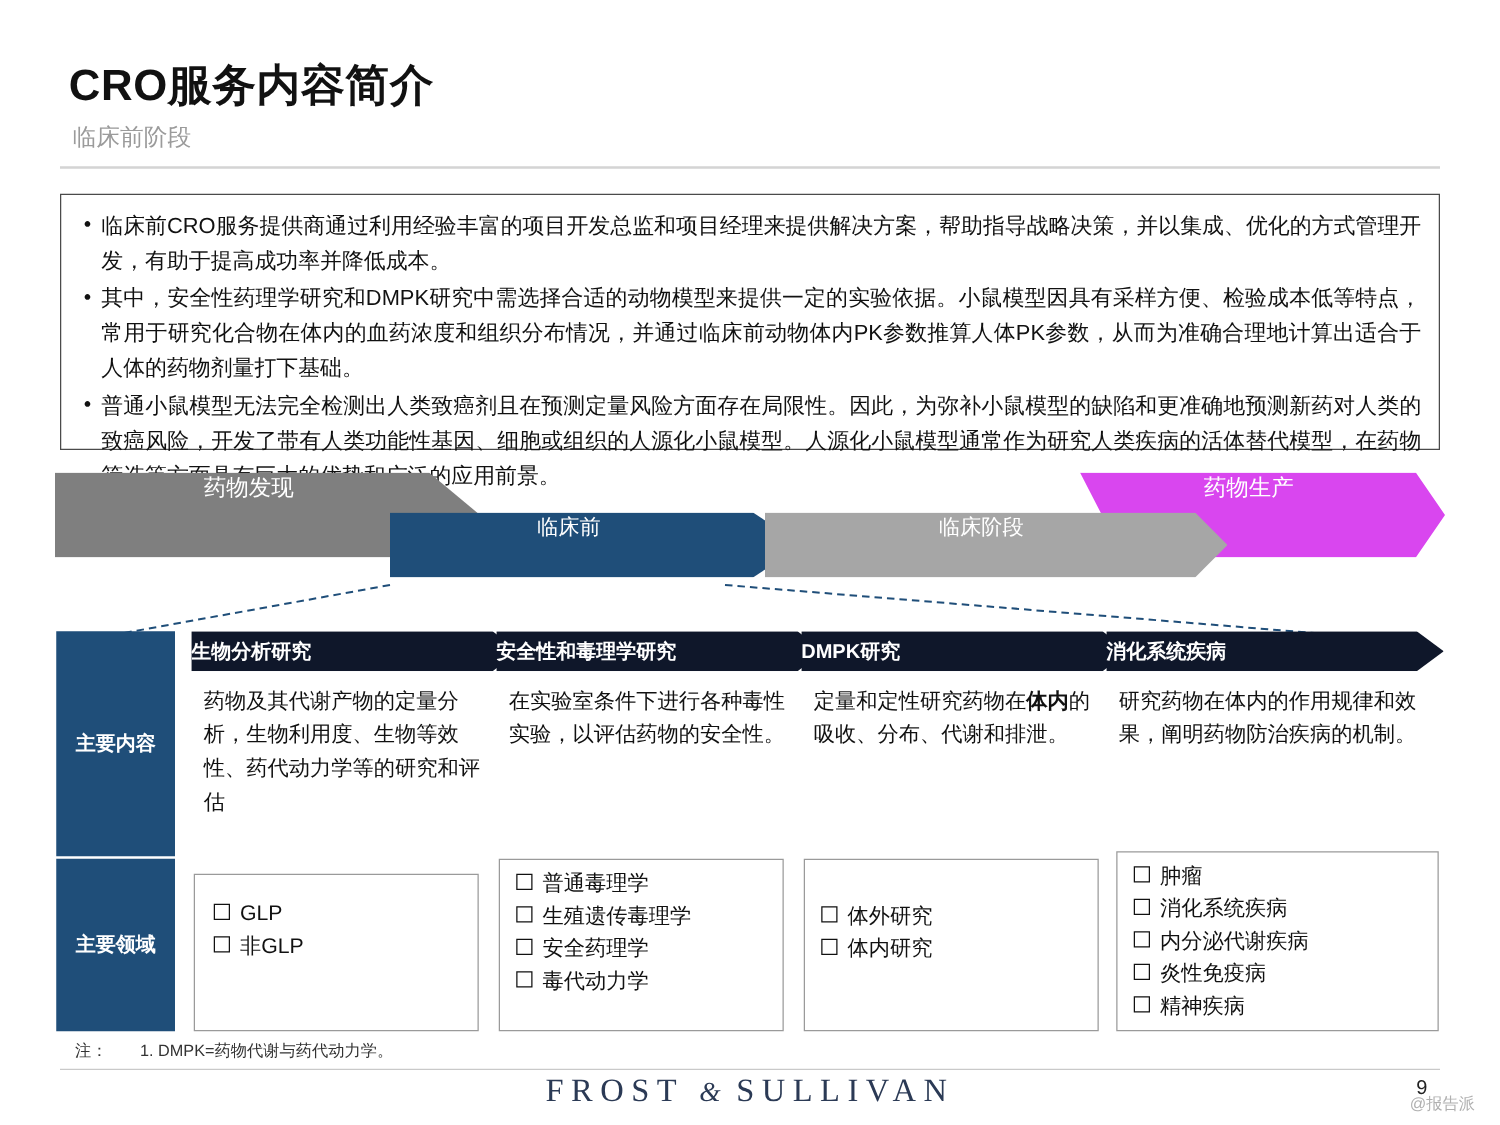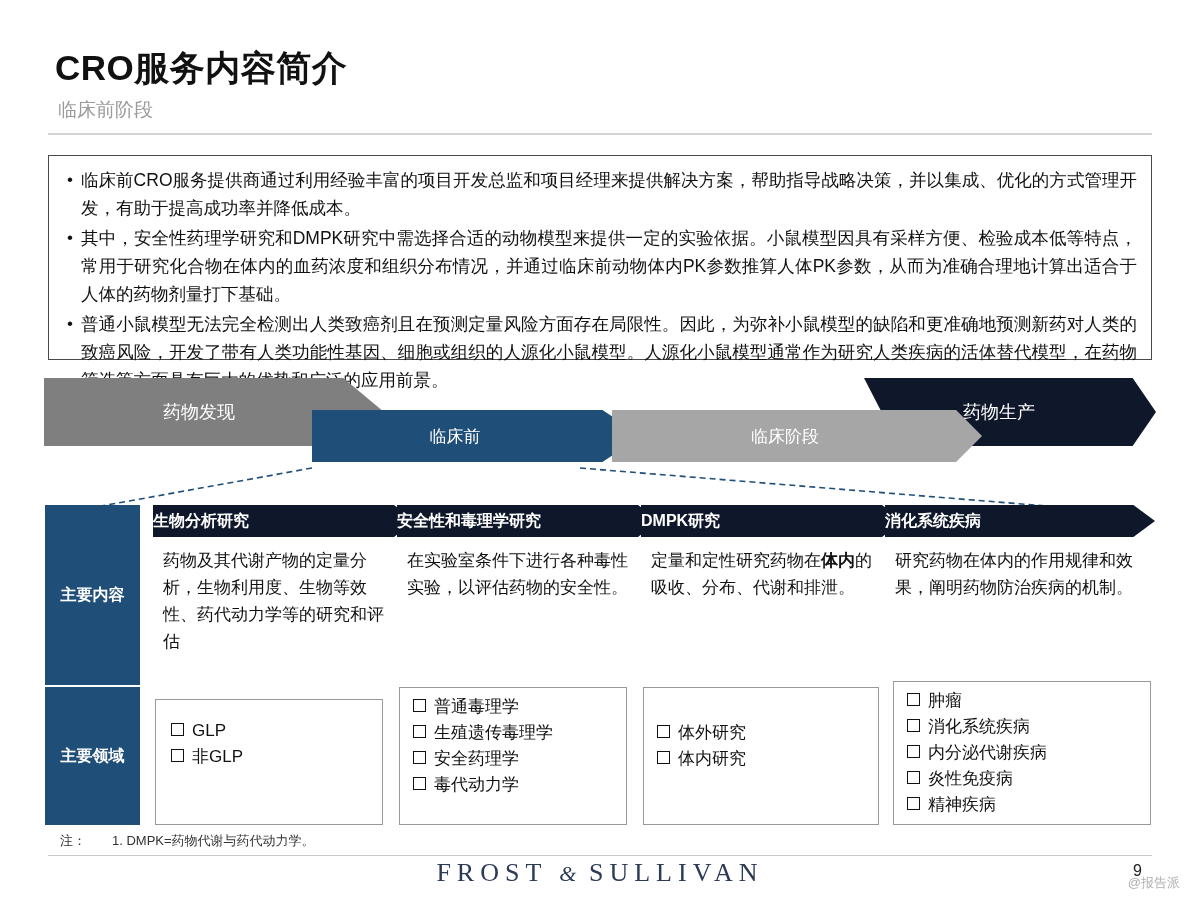--- a/index.html
+++ b/index.html
@@ -84,36 +84,35 @@
   .arrows {
     position: absolute;
     left: 44px;
     top: 378px;
     width: 1112px;
     height: 88px;
   }
   .arrow {
     position: absolute;
     display: flex;
-    align-items: center;
     justify-content: center;
     color: #ffffff;
     font-size: 18px;
     box-sizing: border-box;
   }
   .arrow span { position: relative; z-index: 2; }
 
   .arrow-1 {
     left: 0px; top: 0px; width: 340px; height: 68px;
     background: #7f7f7f;
     clip-path: polygon(0 0, 88% 0, 100% 50%, 88% 100%, 0 100%);
   }
   .arrow-4 {
     left: 820px; top: 0px; width: 292px; height: 68px;
-    background: #0f172a;
+    background: #d946ef;
     clip-path: polygon(0 0, 92% 0, 100% 50%, 92% 100%, 0 100%, 6% 50%);
   }
   .arrow-2 {
     left: 268px; top: 32px; width: 330px; height: 52px;
     background: #1f4e79;
     clip-path: polygon(0 0, 88% 0, 100% 50%, 88% 100%, 0 100%);
     font-size: 17px;
   }
   .arrow-3 {
     left: 568px; top: 32px; width: 370px; height: 52px;

